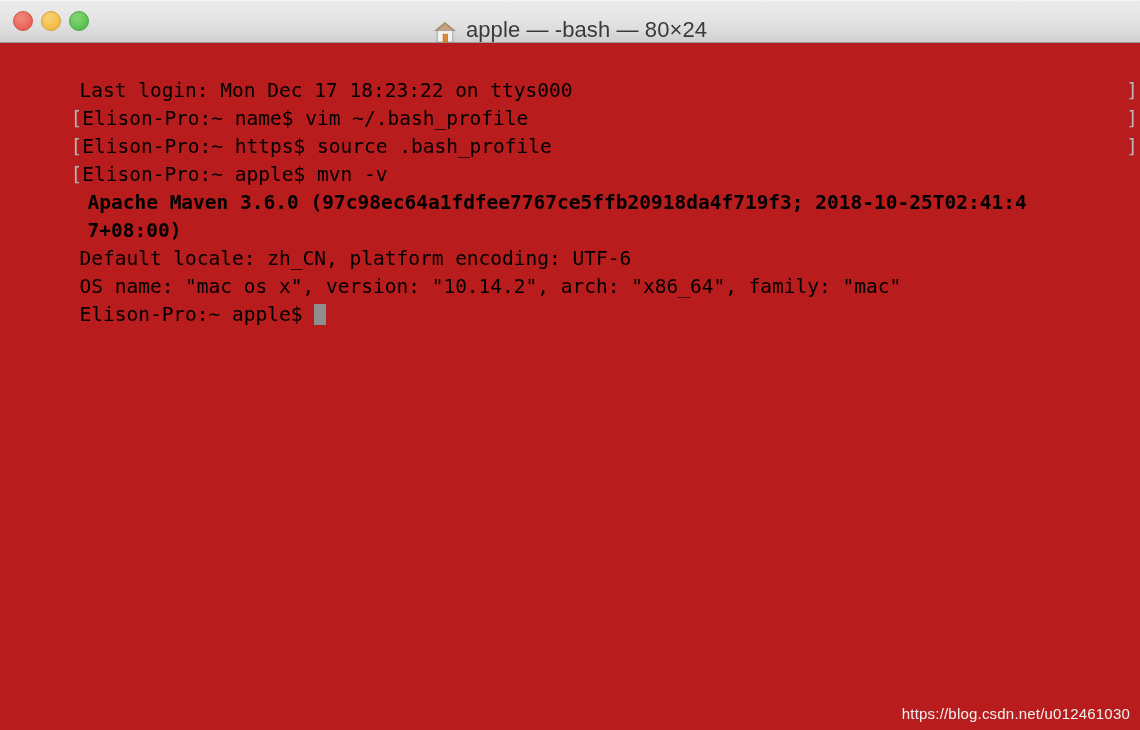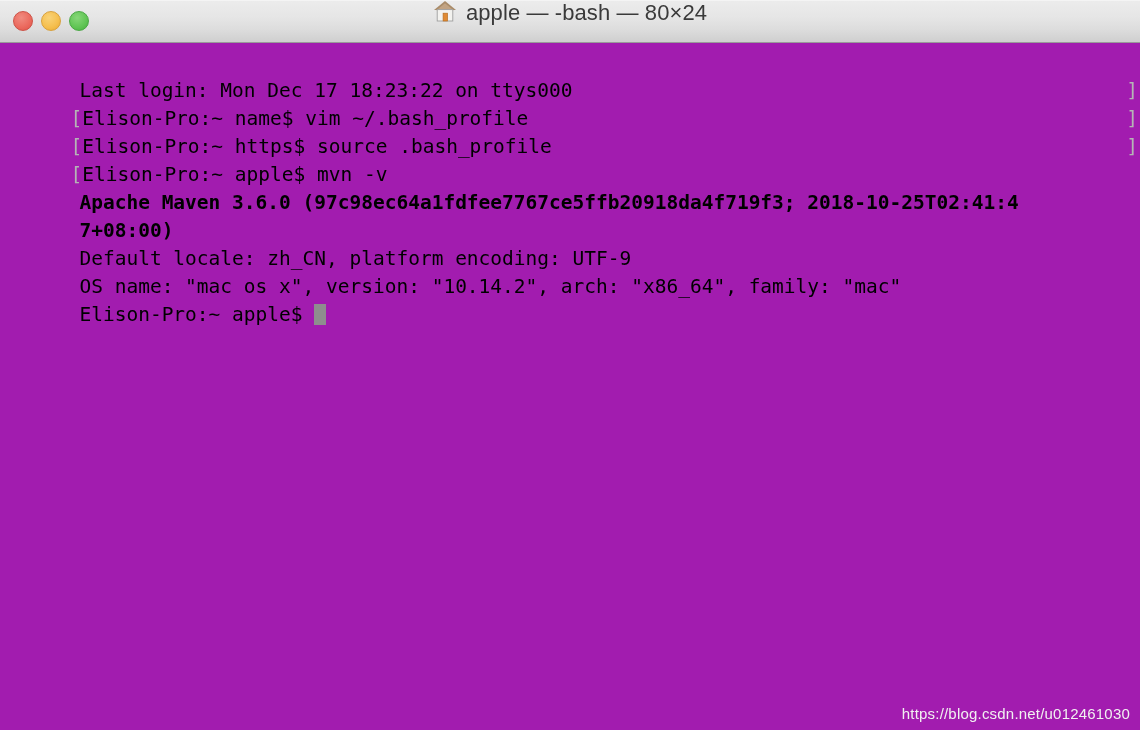--- a/index.html
+++ b/index.html
@@ -70,21 +70,21 @@
     background: radial-gradient(circle at 40% 32%, #87d779 0%, #61c555 58%, #46ad3c 100%);
     border: 1px solid #4aa844;
   }
 
   .title-center {
     position: absolute;
     left: 0; right: 0;
     top: 0;
     height: 43px;
     display: flex;
-    align-items: flex-start;
+    align-items: flex-end;
     justify-content: center;
     gap: 9px;
     pointer-events: none;
   }
   #home-icon {
     width: 24px;
     height: 22px;
     flex: 0 0 auto;
     display: block;
   }
@@ -95,21 +95,21 @@
     color: #3a3a3a;
     letter-spacing: 0.1px;
     white-space: nowrap;
   }
 
   
   #terminal-body {
     position: relative;
     width: 100%;
     height: 687px;
-    background: #a21caf;
+    background: #b91c1c;
     box-sizing: border-box;
     padding: 6px 0 0 0;
     overflow: hidden;
   }
 
   .term-line {
     position: relative;
     height: 28px;
     line-height: 28px;
     font-family: "DejaVu Sans Mono", "Liberation Mono", monospace;
@@ -117,20 +117,21 @@
     color: #000000;
     white-space: pre;
     letter-spacing: 0px;
   }
   .term-line .indent {
     display: inline-block;
     width: 9px;
   }
   .term-line.bold .txt {
     font-weight: bold;
+    margin-left: 8px;
   }
   .bracket-open {
     color: #b5b5b5;
   }
   .bracket-close {
     position: absolute;
     right: 2px;
     top: 0;
     color: #b5b5b5;
   }
@@ -202,21 +203,21 @@
     </div>
 
     <div class="term-line bold">
       <span class="indent"></span><span class="txt">7+08:00)</span>
     </div>
 
 
 
 
     <div class="term-line">
-      <span class="indent"></span><span class="txt">Default locale: zh_CN, platform encoding: UTF-9</span>
+      <span class="indent"></span><span class="txt">Default locale: zh_CN, platform encoding: UTF-6</span>
     </div>
 
     <div class="term-line">
       <span class="indent"></span><span class="txt">OS name: "mac os x", version: "10.14.2", arch: "x86_64", family: "mac"</span>
     </div>
 
     <div class="term-line">
       <span class="indent"></span><span class="txt">Elison-Pro:~ apple$ </span><span class="cursor-block"></span>
     </div>
 

